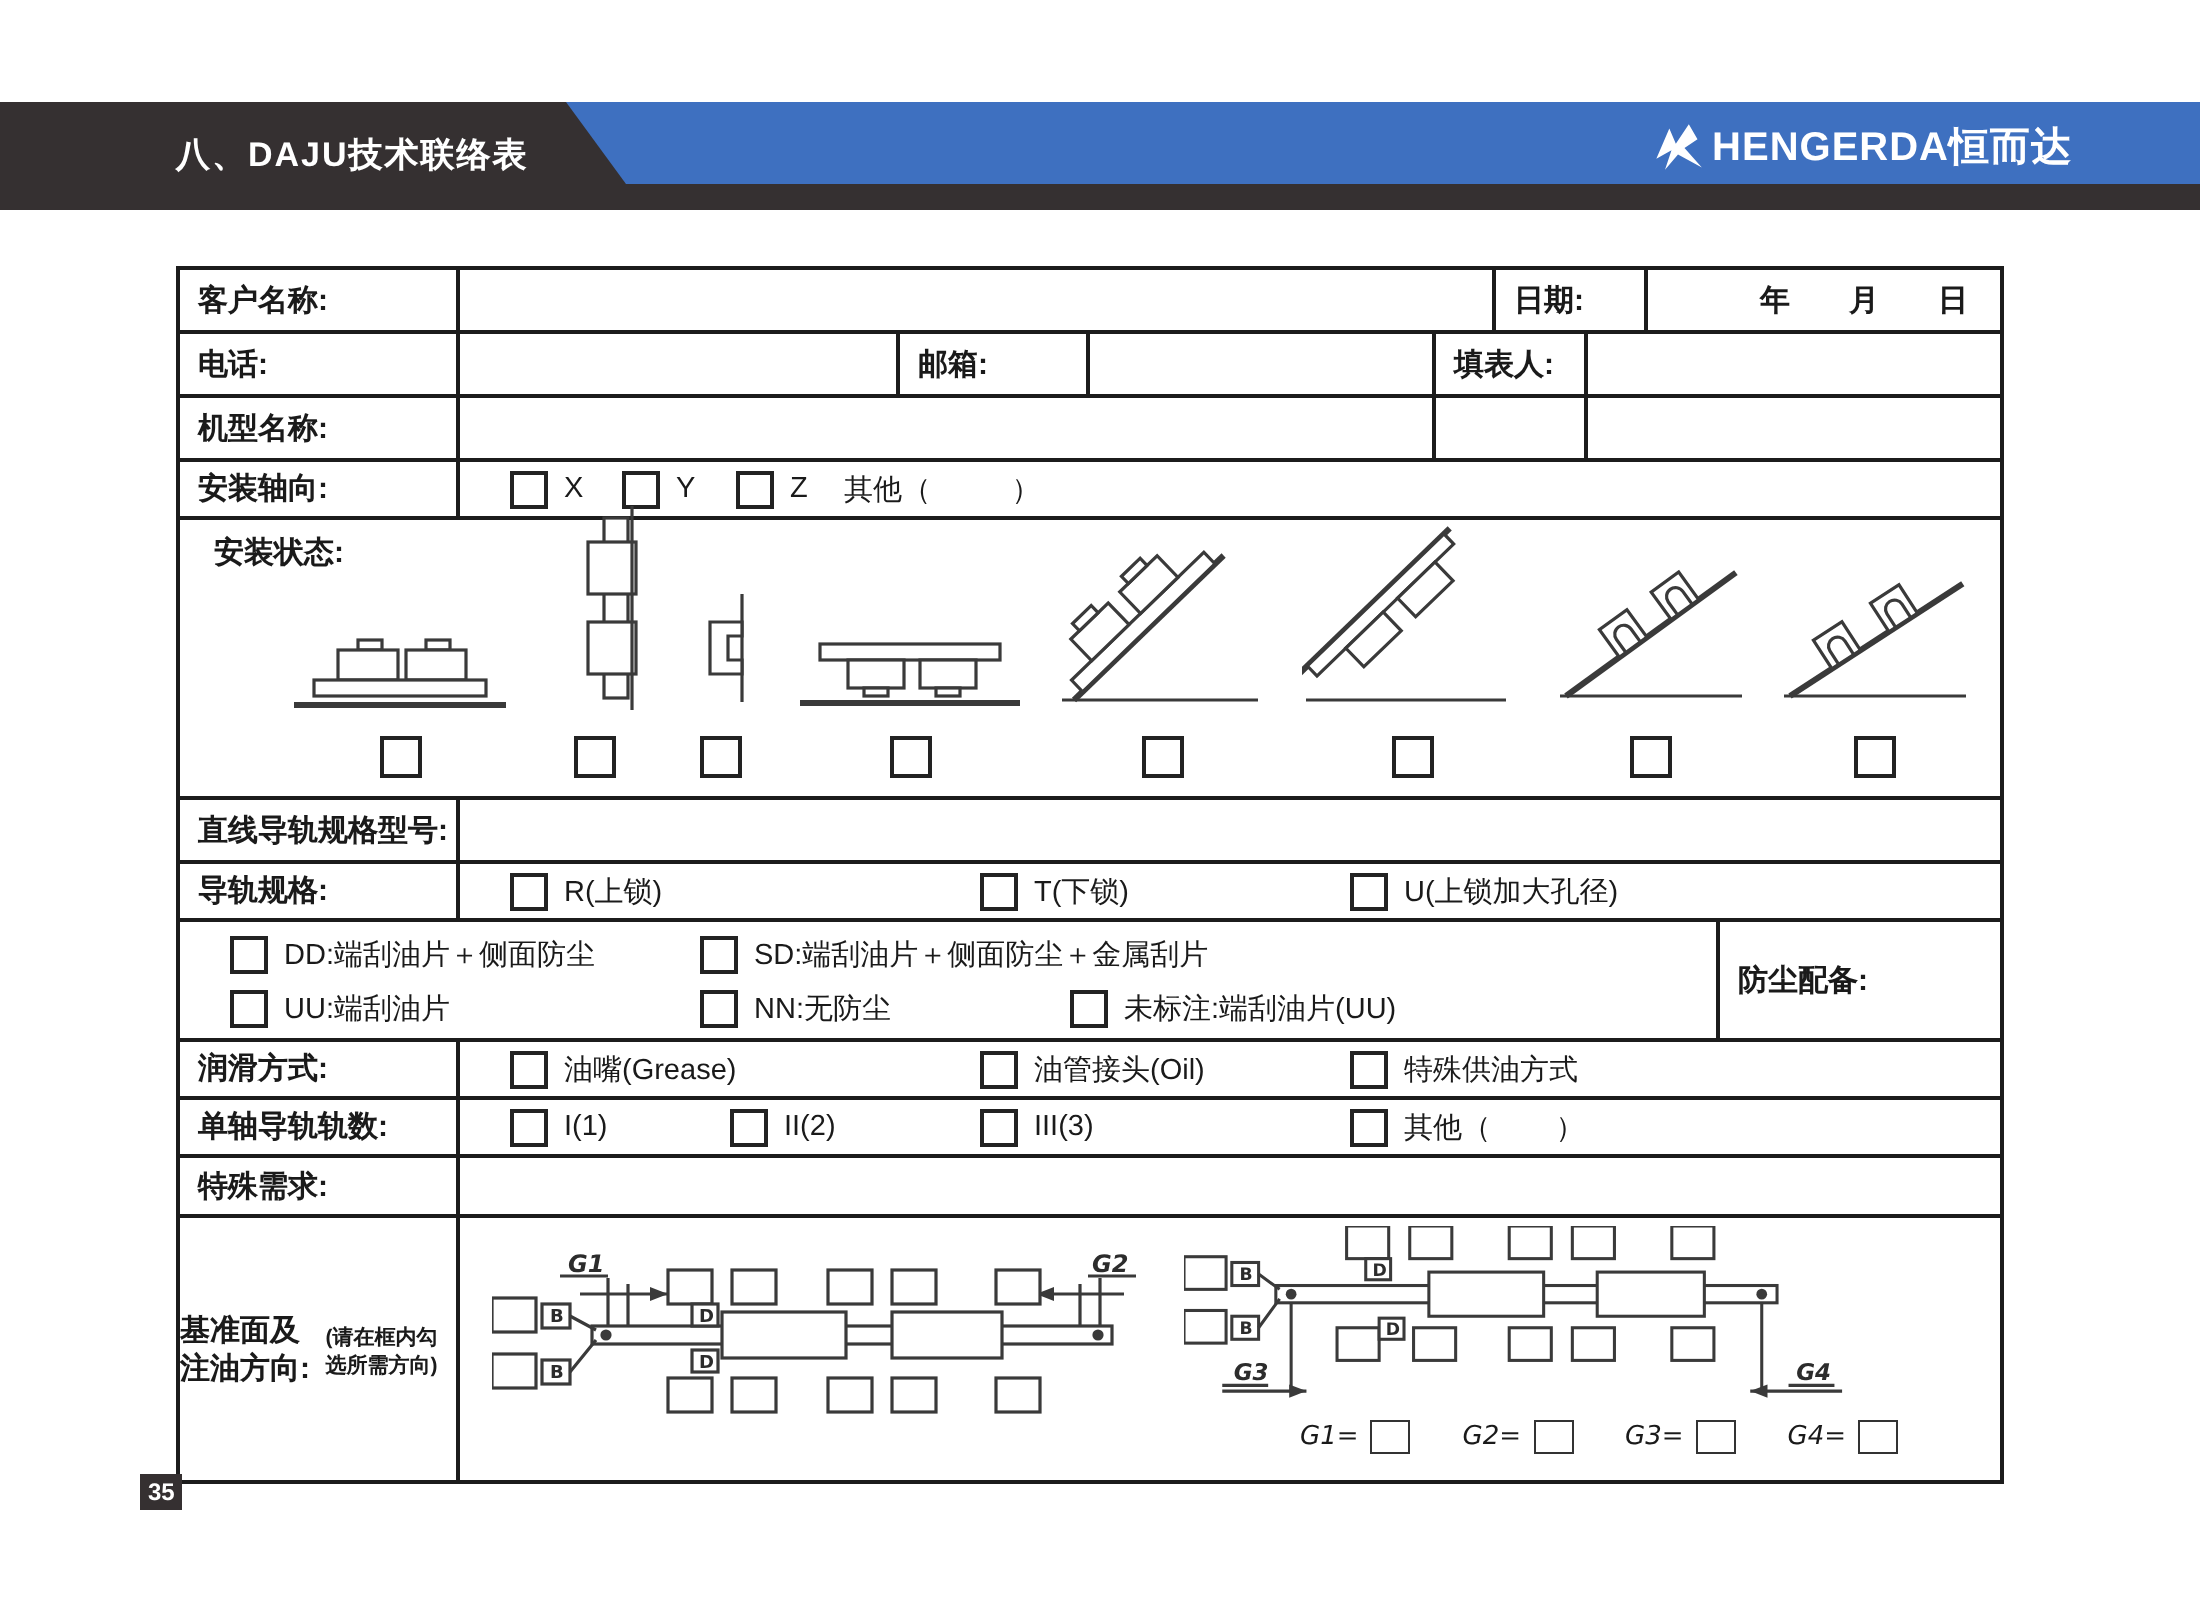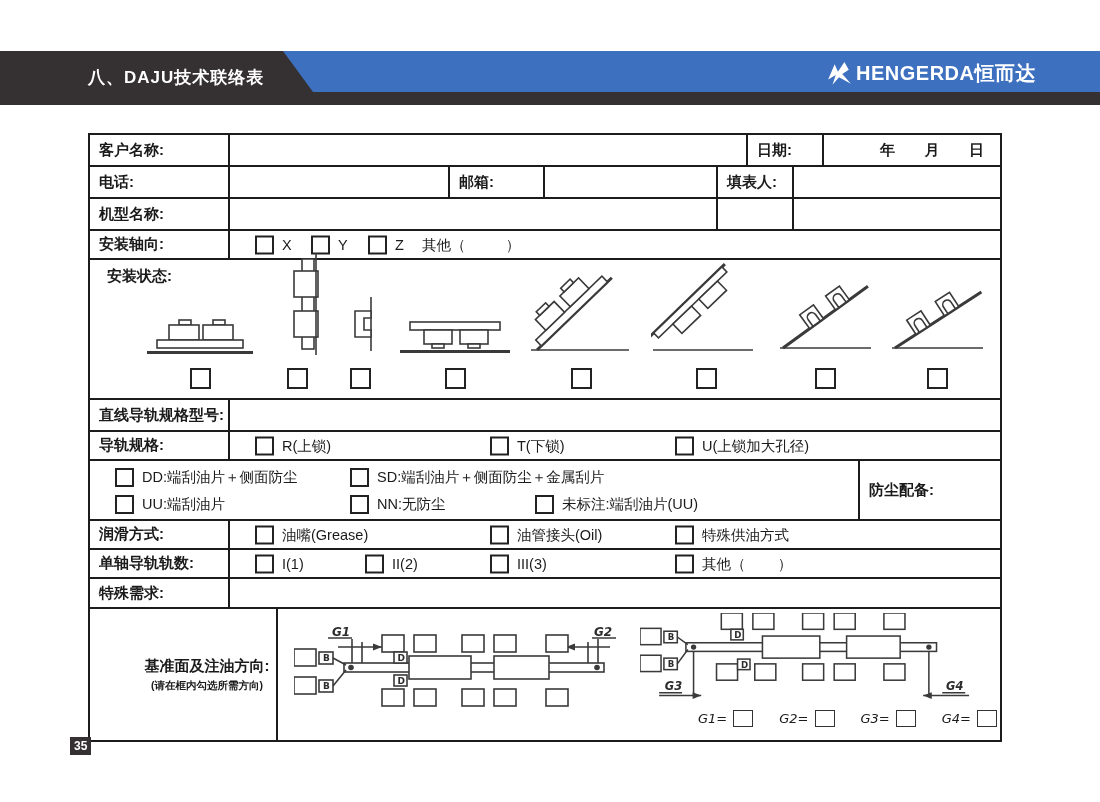--- a/index.html
+++ b/index.html
@@ -41,21 +41,21 @@
   .state-label{position:absolute;top:7px;left:8px;}
   .figs{position:absolute;left:55px;right:15px;bottom:9px;display:flex;
         justify-content:space-between;align-items:flex-end;}
   .figcol{display:flex;flex-direction:column;align-items:center;gap:13px;}
   .figcb{width:17px;height:17px;border:2px solid #222;background:#fff;}
   svg.line{display:block}
   .ln{stroke:#3a3a3a;fill:none;stroke-width:1.6;}
   .lnf{stroke:#3a3a3a;fill:#ffffff;stroke-width:1.6;}
   .thick{stroke:#3a3a3a;stroke-width:3;fill:none;}
   
-  .datum-lab{flex-direction:column;justify-content:center;align-items:center;display:flex;margin-left:48px;}
+  .datum-lab{flex-direction:row;justify-content:center;align-items:center;display:flex;}
   .datum-lab .big{font-weight:bold;font-size:15px;}
   .datum-lab .small{font-size:10.5px;font-weight:bold;margin-top:3px;}
   .datum-cell{width:758px;position:relative;}
   .dsvg-l{position:absolute;left:16px;top:16px;}
   .dsvg-r{position:absolute;left:362px;top:4px;}
   .geq-row{position:absolute;left:420px;top:101px;display:flex;gap:26px;align-items:center;}
   .geq-item{display:flex;align-items:center;gap:6px;font-size:13px;font-style:italic;font-weight:normal;
             font-family:"DejaVu Sans",sans-serif;}
   .geq-cb{width:18px;height:15px;border:1.6px solid #333;background:#fff;display:inline-block;}
   .gtext{font:italic bold 12px "DejaVu Sans",sans-serif;fill:#2c2c2c;}

